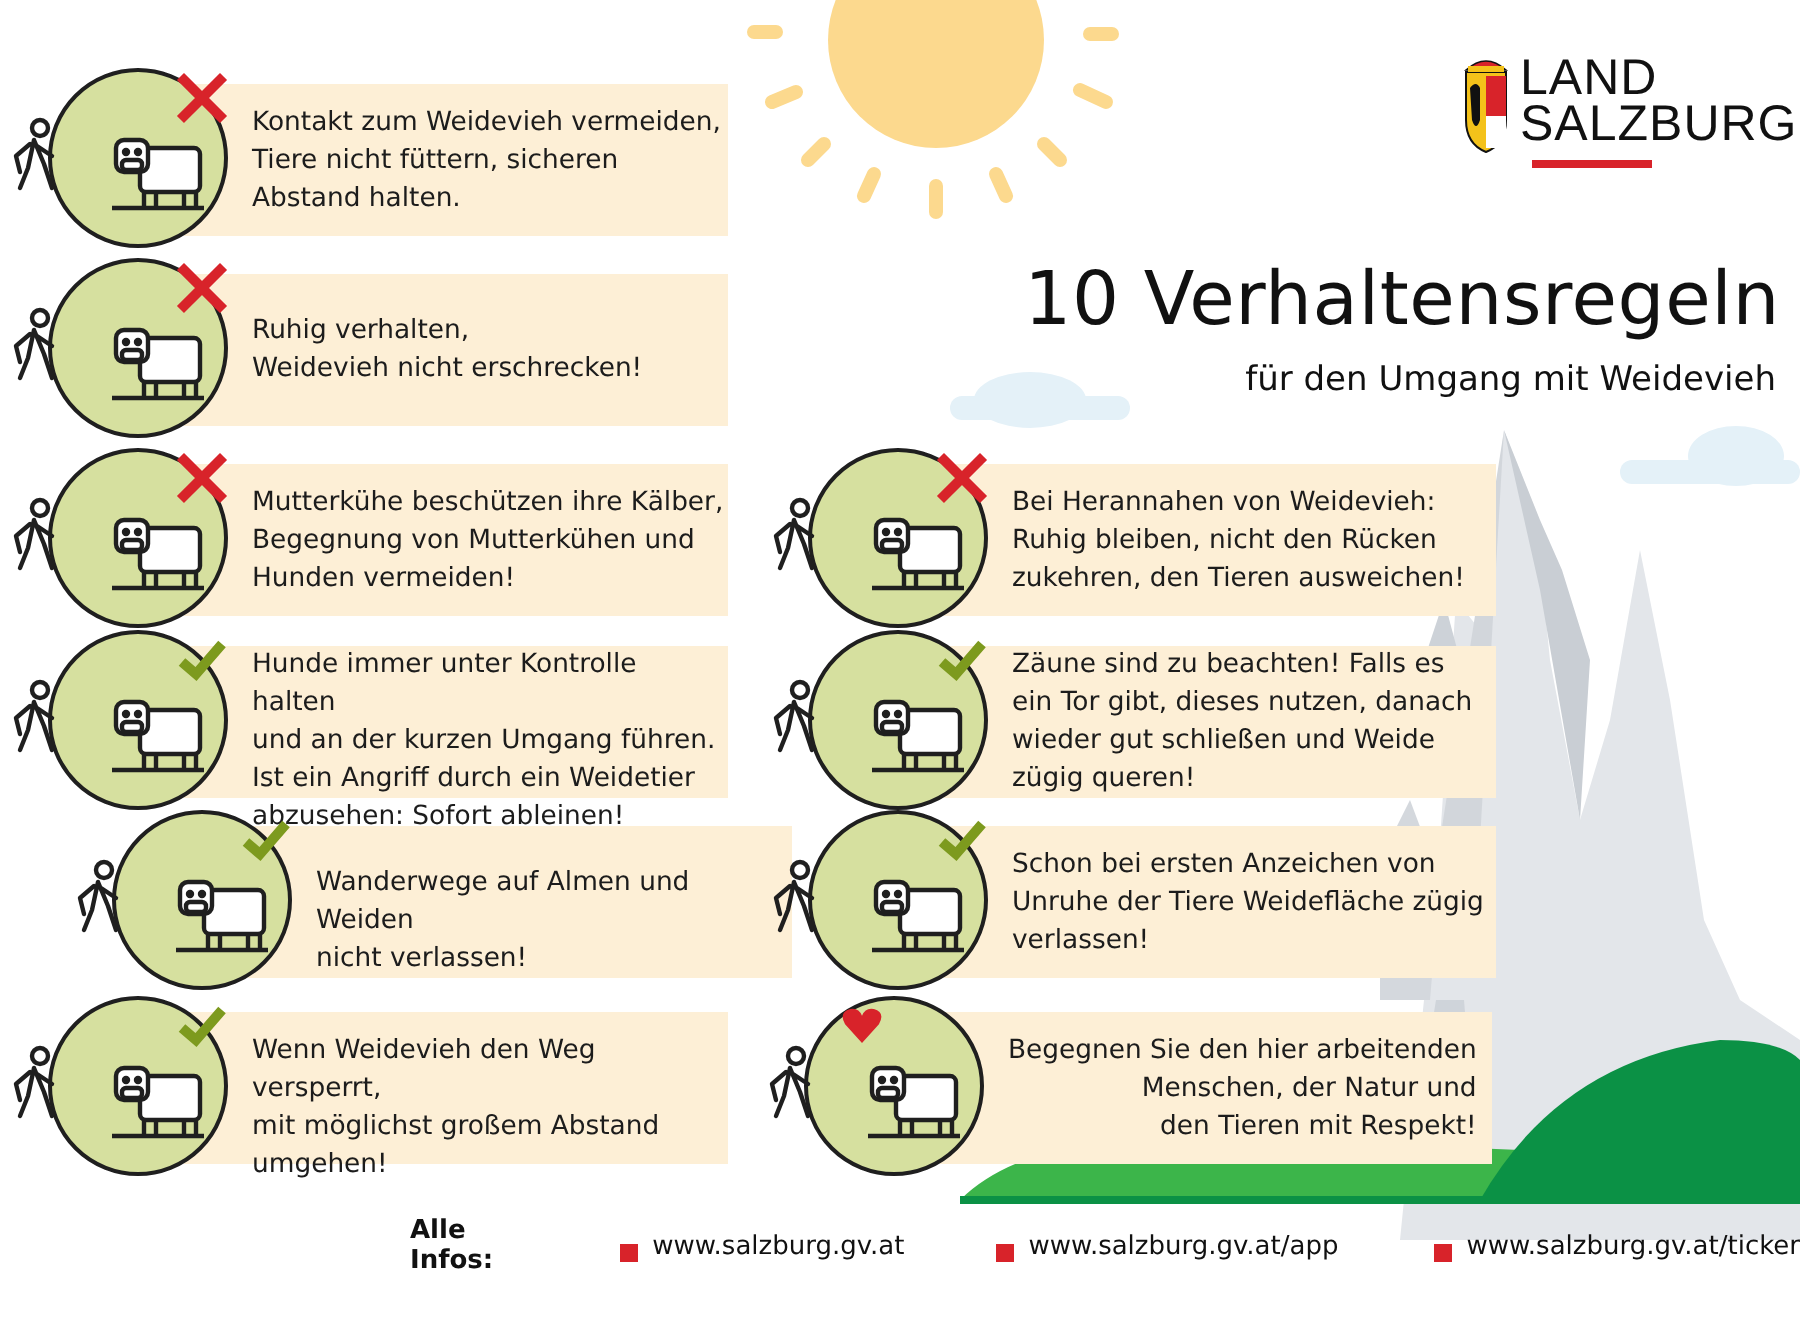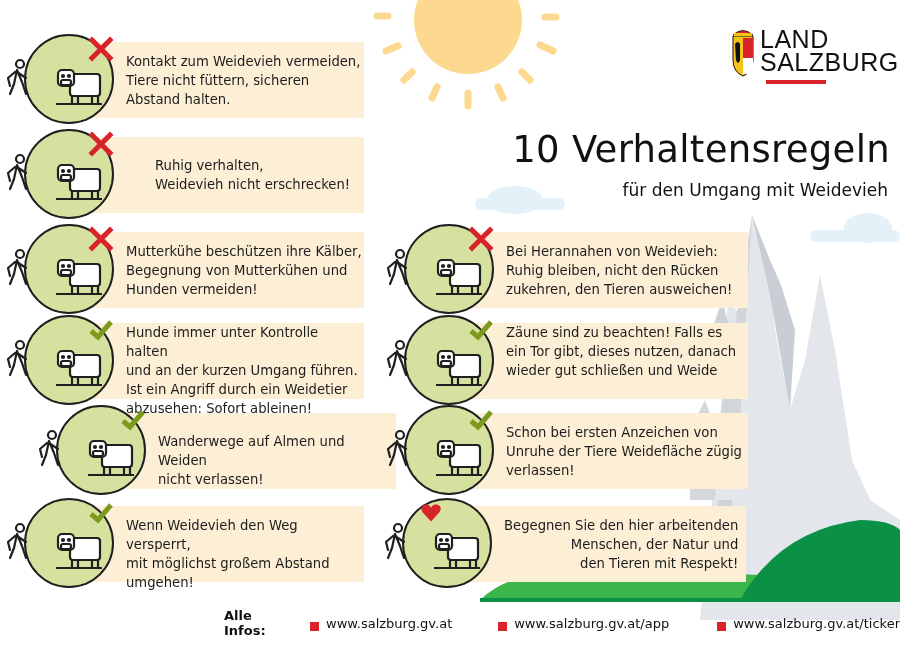--- a/index.html
+++ b/index.html
@@ -10,21 +10,21 @@
 .rule .box{position:absolute;top:0;height:76px;background:#fdefd6;}
 .rule .circle{position:absolute;top:-8px;width:90px;height:90px;border-radius:50%;background:#d6e09f;border:2px solid #1f1f1f;}
 .rule .text{position:absolute;font-size:13.2px;line-height:19px;color:#1c1c1c;letter-spacing:0}
 .rule .mark{position:absolute;width:26px;height:26px}
 .rule .iconsvg{position:absolute;left:0;top:-10px;width:120px;height:96px}
 .title{position:absolute;right:10px;top:128px;font-size:37px;color:#111;letter-spacing:0.3px;font-family:"DejaVu Sans",sans-serif}
 .subtitle{position:absolute;right:12px;top:180px;font-size:17px;color:#111}
 .logo{position:absolute;left:727px;top:26px;width:170px;height:62px}
 .logo-text{position:absolute;left:760px;top:28px;font-family:"Liberation Sans",sans-serif;font-size:25px;line-height:23px;color:#111;letter-spacing:0.5px}
 .logo-bar{position:absolute;left:766px;top:80px;width:60px;height:4px;background:#d8232a}
-.footer{position:absolute;top:608px;left:224px;font-size:13px;color:#111;display:flex;align-items:center}
+.footer{position:absolute;top:608px;left:205px;font-size:13px;color:#111;display:flex;align-items:center}
 .footer .label{font-weight:bold;font-family:"DejaVu Sans",sans-serif;margin-right:42px}
 .footer .link{display:flex;align-items:flex-end;margin-right:46px}
 .footer .sq{width:9px;height:9px;background:#d8232a;margin-right:7px;display:inline-block}
 </style>
 </head>
 <body>
 
 <svg class="bg" viewBox="0 0 900 660">
 
   <g fill="#fcd98e" stroke="#fcd98e" stroke-linecap="round" stroke-width="7">
@@ -121,21 +121,21 @@
     <circle cx="5" cy="6" r="1" fill="#1f1f1f"></circle>
           <circle cx="11" cy="6" r="1" fill="#1f1f1f"></circle>
     <rect x="3" y="10" width="10" height="5" rx="2"></rect>
     <path d="M14 26 L14 34 M20 26 L20 34 M34 26 L34 34 M40 26 L40 34" fill="none"></path>
     <path d="M-2 34 L44 34" fill="none"></path>
   </g>
       </svg>
       <div class="mark" style="left: 88px; top: -6px;"><svg viewBox="0 0 26 26" width="26" height="26">
           <path d="M4 4 L22 22 M22 4 L4 22" stroke="#d8232a" stroke-width="5" stroke-linecap="square"></path>
         </svg></div>
-      <div class="text" style="left: 126px; top: 19px; margin-left: 29px;">
+      <div class="text" style="left: 126px; top: 19px;">
         <div>Ruhig verhalten,</div>
         <div>Weidevieh nicht erschrecken!</div>
       </div>
     </div>
     <div class="rule" style="left: 0px; top: 232px; width: 364px; padding-left: 39px;">
       <div class="box" style="left: 92px; width: 272px;"></div>
       <div class="circle" style="left: 24px;"></div>
       <svg class="iconsvg" viewBox="0 0 120 96">
         <g transform="translate(10,28) scale(1)" stroke="#1f1f1f" stroke-width="2.2" fill="#fff" stroke-linecap="round" stroke-linejoin="round">
     <circle cx="10" cy="4" r="4"></circle>
@@ -286,20 +286,21 @@
     <path d="M-2 34 L44 34" fill="none"></path>
   </g>
       </svg>
       <div class="mark" style="left: 88px; top: -6px;"><svg viewBox="0 0 26 26" width="26" height="26">
           <path d="M3 14 L10 20 L23 5" stroke="#7d9a1e" stroke-width="5" fill="none"></path>
         </svg></div>
       <div class="text" style="left: 126px; top: 0px;">
         <div>Zäune sind zu beachten! Falls es</div>
         <div>ein Tor gibt, dieses nutzen, danach</div>
         <div>wieder gut schließen und Weide</div>
+        <div>zügig queren!</div>
       </div>
     </div>
     <div class="rule" style="left: 380px; top: 413px; width: 368px;">
       <div class="box" style="left: 92px; width: 276px;"></div>
       <div class="circle" style="left: 24px;"></div>
       <svg class="iconsvg" viewBox="0 0 120 96">
         <g transform="translate(10,28) scale(1)" stroke="#1f1f1f" stroke-width="2.2" fill="#fff" stroke-linecap="round" stroke-linejoin="round">
     <circle cx="10" cy="4" r="4"></circle>
     <path d="M7 10 L4 24 L0 34 M7 10 L12 22 L16 34 M7 12 L16 18 M5 12 L-2 18 L0 26" fill="none"></path>
   </g>

